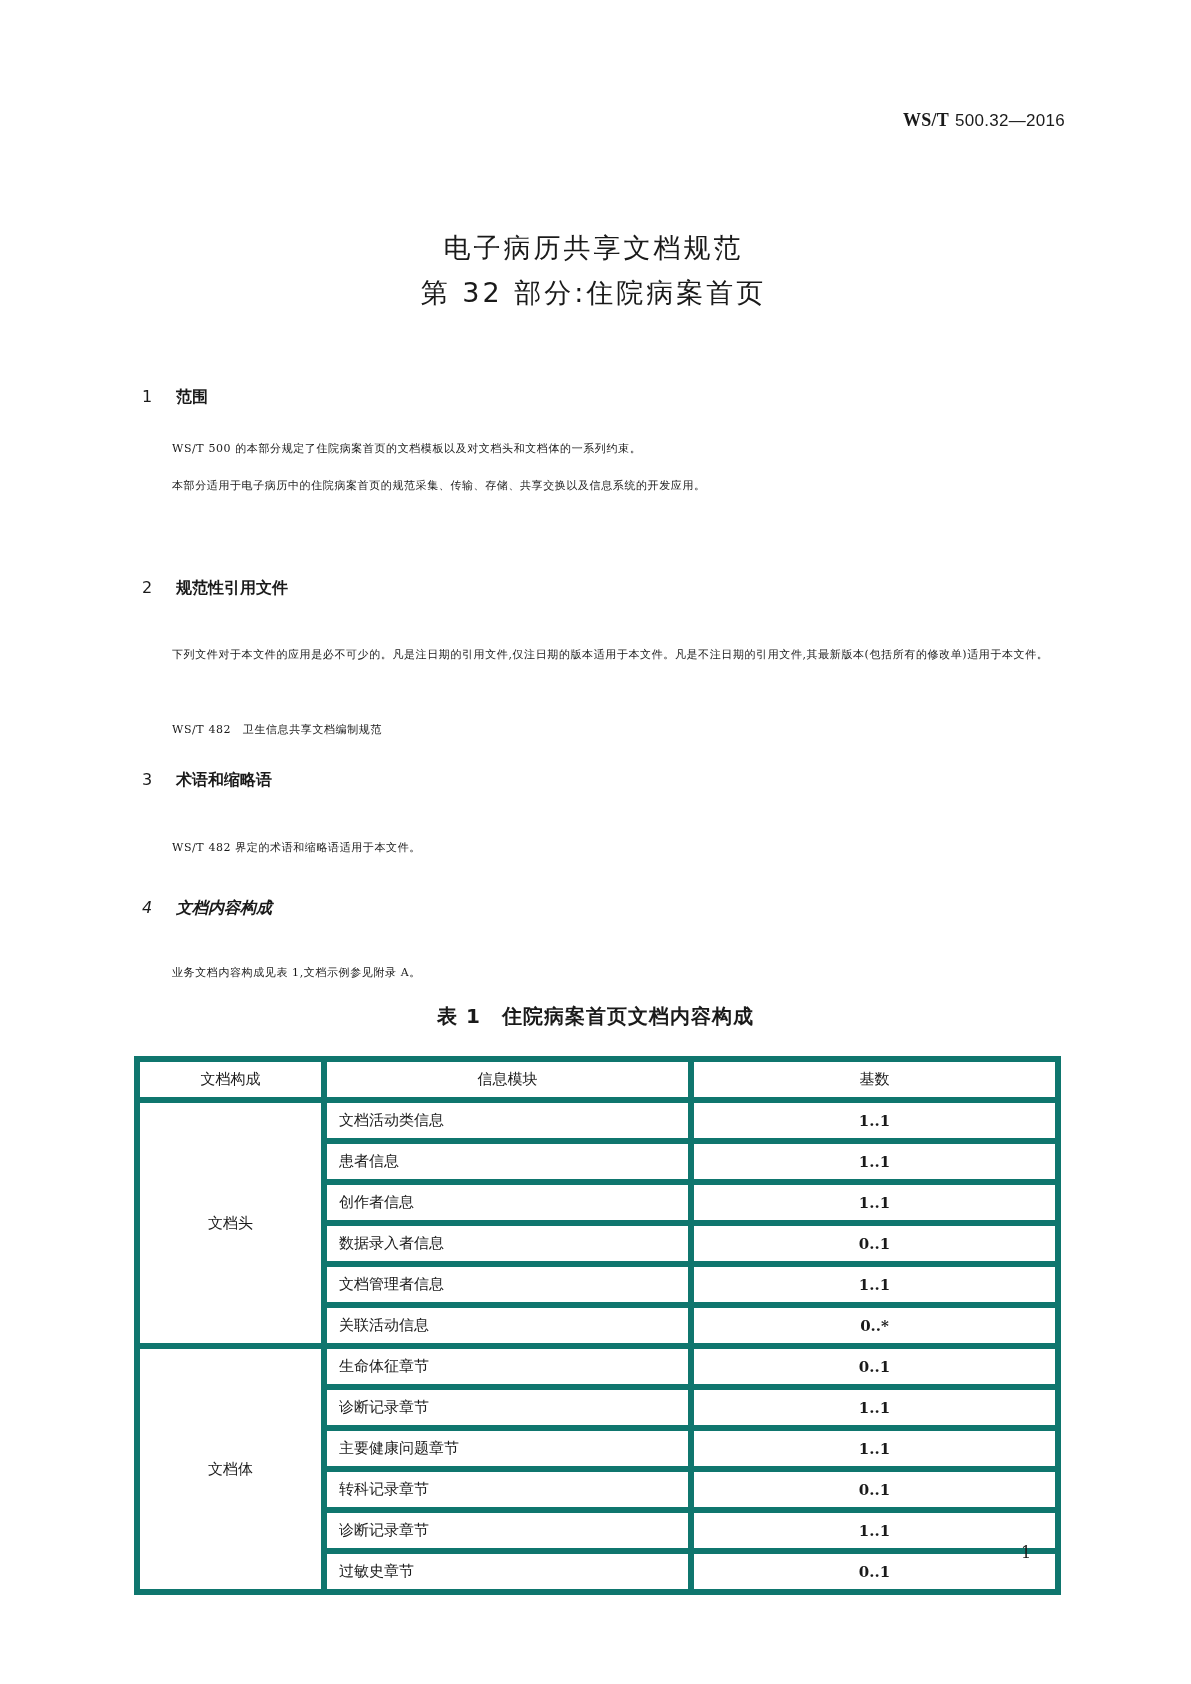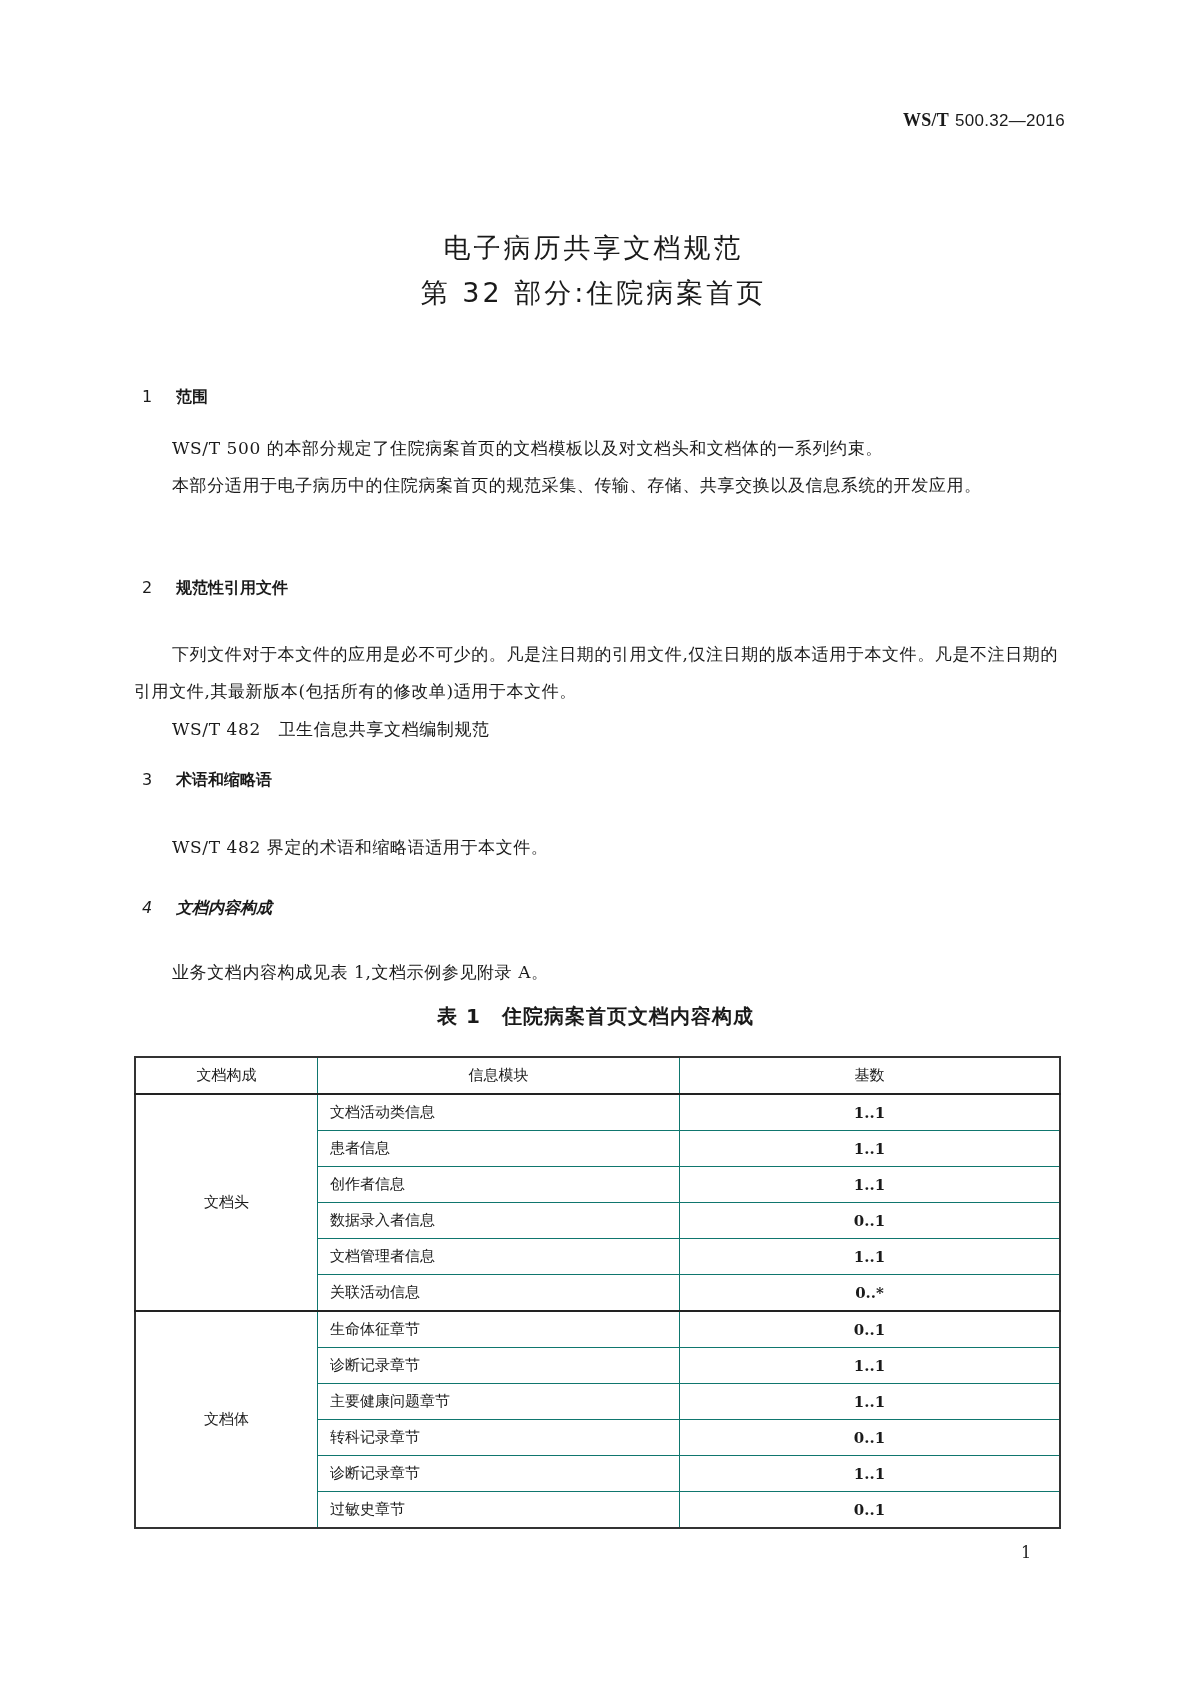--- a/index.html
+++ b/index.html
@@ -7,27 +7,27 @@
          font-family: "DejaVu Serif", "Liberation Serif", serif; }
   .std-code { position: absolute; top: 110px; right: 126px; font-size: 17px; letter-spacing: 0.3px; }
   .std-code .ws { font-family: "Liberation Serif", serif; font-weight: bold; font-size: 18px; }
   .std-code .num { font-family: "Liberation Sans", sans-serif; }
   .title { position: absolute; left: 0; width: 1187px; text-align: center;
            font-family: "DejaVu Sans", sans-serif; font-size: 27px; letter-spacing: 3px; }
   .t1 { top: 230px; }
   .t2 { top: 275px; }
   .heading { position: absolute; left: 134px; font-family: "DejaVu Sans", sans-serif; font-weight: bold; font-size: 16px; margin-left: 8px; }
   .heading .hn { display: inline-block; width: 34px; font-weight: normal; }
-  .para { position: absolute; left: 134px; width: 930px; font-size: 17px; line-height: 37px; letter-spacing: 0.6px; }
+  .para { position: absolute; left: 134px; width: 930px; font-size: 11px; line-height: 37px; letter-spacing: 0.6px; }
   .para .indent { display: inline-block; width: 38px; }
   .caption { position: absolute; top: 1003px; left: 0; width: 1191px; text-align: center;
              font-family: "DejaVu Sans", sans-serif; font-weight: bold; font-size: 20px; letter-spacing: 1px; }
   table.doc { position: absolute; top: 1056px; left: 134px; width: 927px; border-collapse: collapse;
               font-size: 15px; }
-  table.doc th, table.doc td { border: 1px solid #0f766e; height: 35px; padding: 0; }
+  table.doc th, table.doc td { border: 6px solid #0f766e; height: 35px; padding: 0; }
   table.doc th { font-weight: normal; text-align: center; border-bottom: 2px solid #222; }
   table.doc { border: 2px solid #333; }
   .c1 { width: 181px; text-align: center; }
   .c2 { width: 361px; text-align: left; }
   .c2 span { padding-left: 12px; }
   .c3 { text-align: center; font-weight: bold; }
   tr.group-start td { border-top: 2px solid #222; }
   .pageno { position: absolute; top: 1543px; left: 1021px; font-size: 16px; }
 </style>
 </head>

